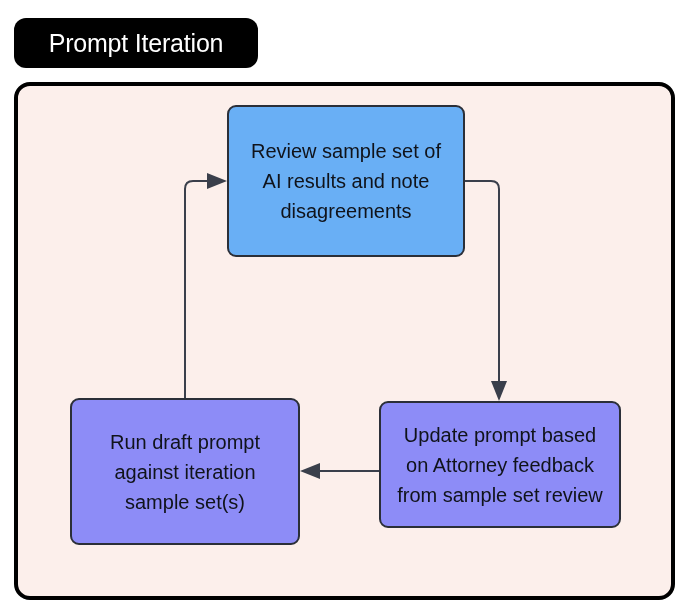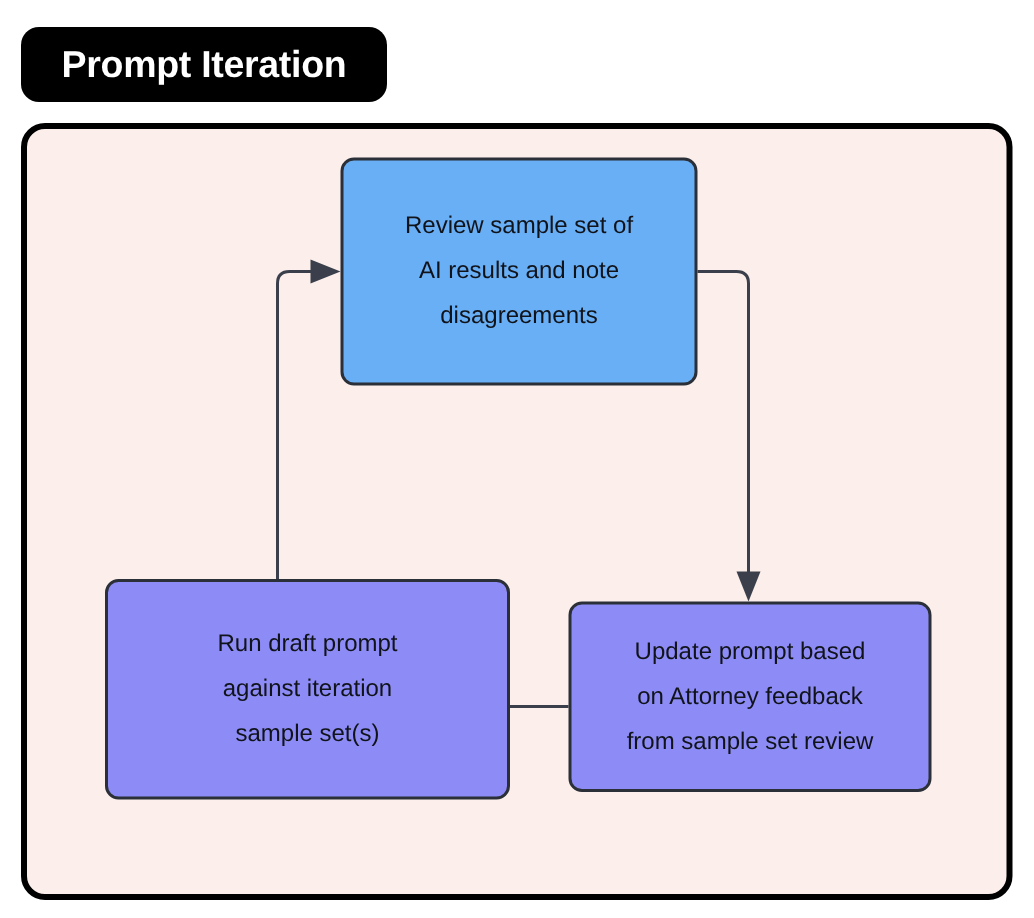--- a/index.html
+++ b/index.html
@@ -33,21 +33,21 @@
     background: #000000;
     border-radius: 12px;
     display: flex;
     align-items: center;
     justify-content: center;
     box-sizing: border-box;
   }
   #title-pill .title-text {
     color: #ffffff;
     font-size: 25px;
-    font-weight: bold;
+    font-weight: normal;
     letter-spacing: -0.2px;
     line-height: 1;
     white-space: nowrap;
   }
 
   
   #diagram-container {
     position: absolute;
     left: 14px;
     top: 82px;
@@ -63,42 +63,42 @@
   .node {
     position: absolute;
     box-sizing: border-box;
     border: 2px solid #2b2f38;
     border-radius: 9px;
     display: flex;
     align-items: center;
     justify-content: center;
     text-align: center;
     color: #10131a;
-    font-size: 16px;
+    font-size: 20px;
     line-height: 30px;
     padding: 4px 11px;
     z-index: 3;
   }
   .node .node-label {
     display: block;
     width: 100%;
     white-space: pre-line;
   }
 
   #node-review {
     left: 227px;
     top: 105px;
     width: 238px;
     height: 152px;
     background: #69aff5;
   }
   #node-run {
     left: 70px;
-    top: 386px;
-    width: 270px;
+    top: 398px;
+    width: 230px;
     height: 147px;
     background: #8d8cf7;
   }
   #node-update {
     left: 379px;
     top: 401px;
     width: 242px;
     height: 127px;
     background: #8d8cf7;
   }

